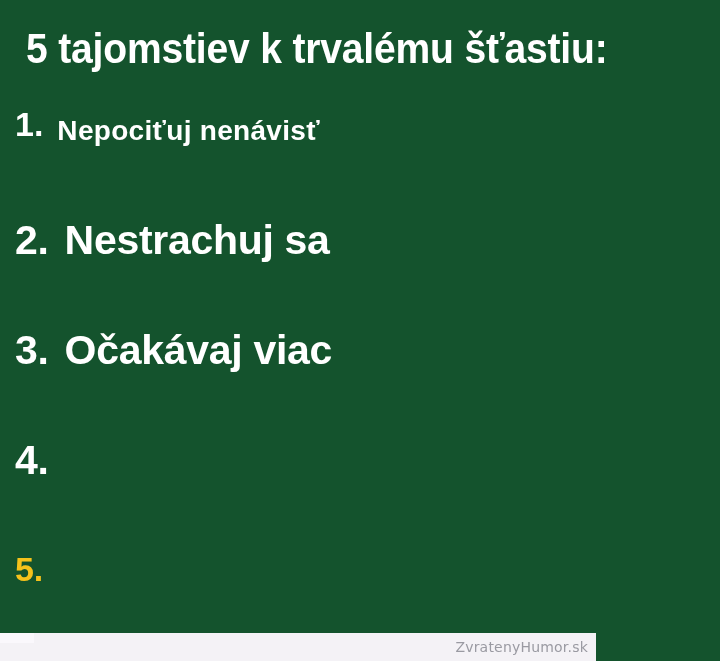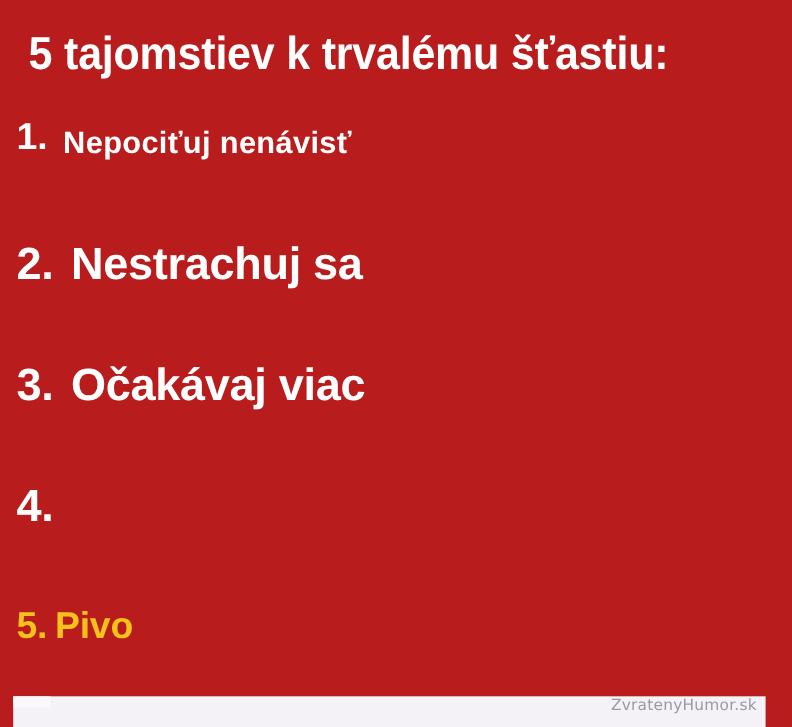--- a/index.html
+++ b/index.html
@@ -94,26 +94,27 @@
     font-size: 34px;
     line-height: 38px;
     letter-spacing: -0.2px;
     color: #f5c21b;
   }
   .item-5 .num { margin-right: 7px; }
 
   
   .footer {
     position: absolute;
-    left: 12px;
+    left: 0;
     bottom: 0;
-    width: 684px;
+    width: 596px;
     height: 28px;
     background: #f4f2f6;
     display: flex;
+    align-items: center;
     justify-content: flex-end;
   }
   .footer-gloss {
     position: absolute;
     left: 0;
     top: 0;
     width: 34px;
     height: 10px;
     background: #faf8fc;
   }
@@ -124,21 +125,21 @@
     font-family: "DejaVu Sans", sans-serif;
     font-size: 14px;
     line-height: 16px;
     letter-spacing: 0.2px;
     white-space: nowrap;
   }
 </style>
 </head>
 <body>
 
-<div class="meme" style="background: #b91c1c;">
+<div class="meme" style="background: #14532d;">
 
   <div class="title">5 tajomstiev k trvalému šťastiu:</div>
 
   <div class="list">
 
     <div class="item item-1" style="color: rgb(255, 255, 255);">
       <span class="num">1.</span>
       <span class="txt">Nepociťuj nenávisť</span>
     </div>
 
@@ -151,21 +152,20 @@
       <span class="num">3.</span>
       <span class="txt">Očakávaj viac</span>
     </div>
 
     <div class="item item-4" style="color: rgb(255, 255, 255);">
       <span class="num">4.</span>
     </div>
 
     <div class="item item-5" style="color: rgb(245, 194, 27);">
       <span class="num">5.</span>
-      <span class="txt">Pivo</span>
     </div>
 
   </div>
 
   <div class="footer" style="background: rgb(244, 242, 246);">
     <div class="footer-gloss"></div>
     <span class="watermark" style="color: rgb(154, 154, 162);">ZvratenyHumor.sk</span>
   </div>
 
 </div>

